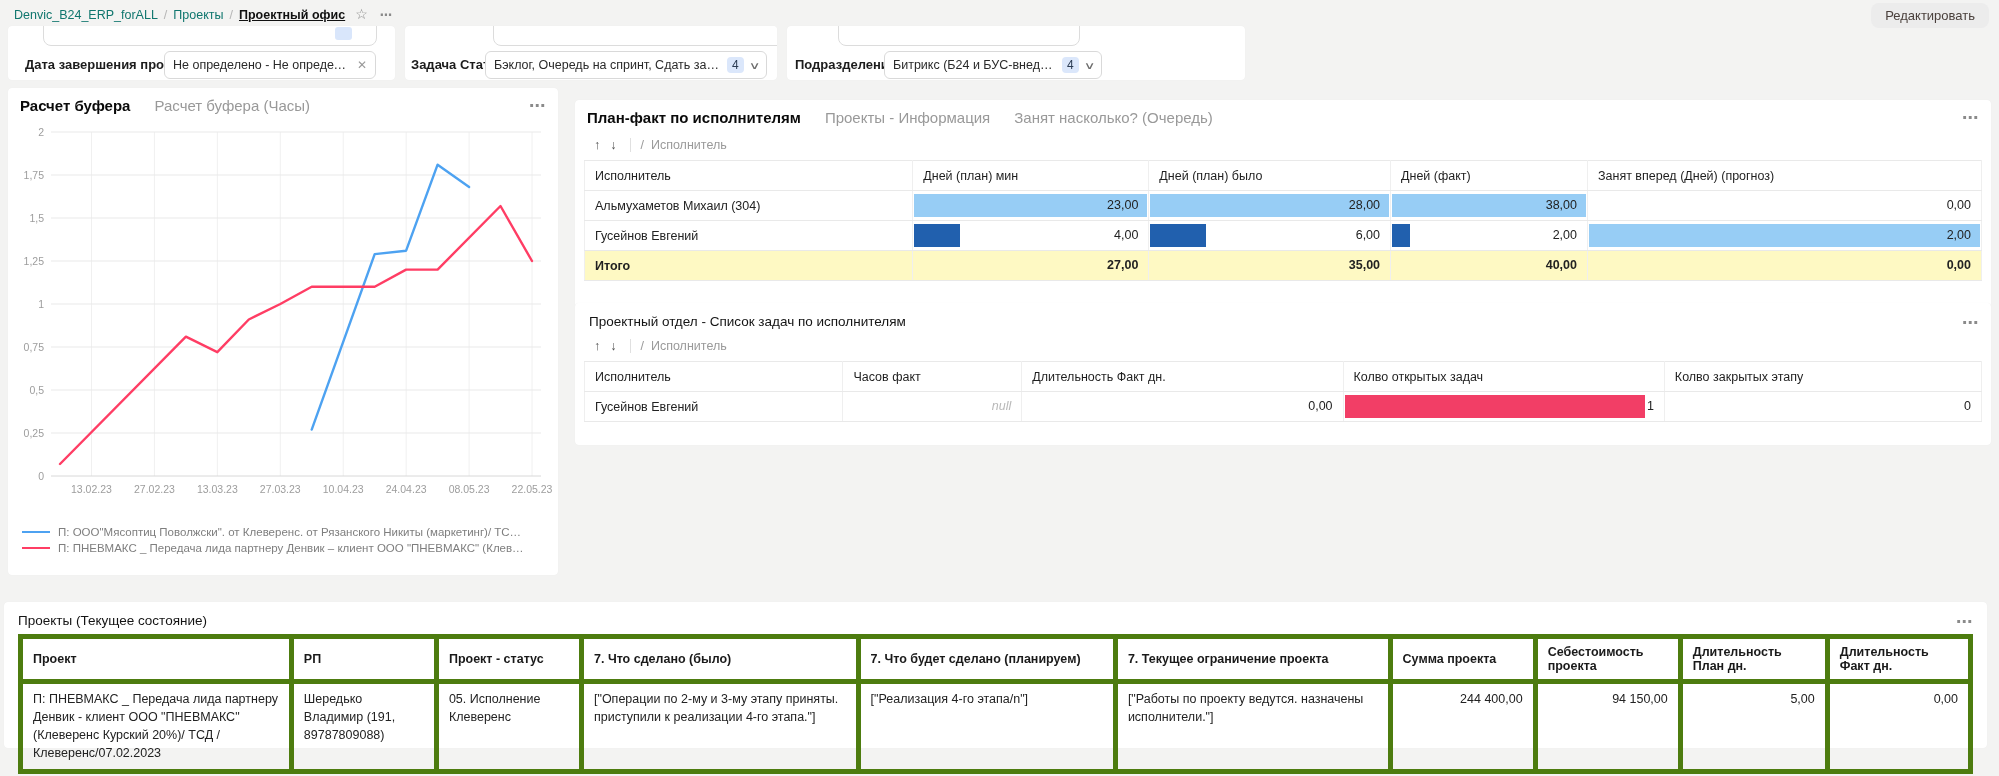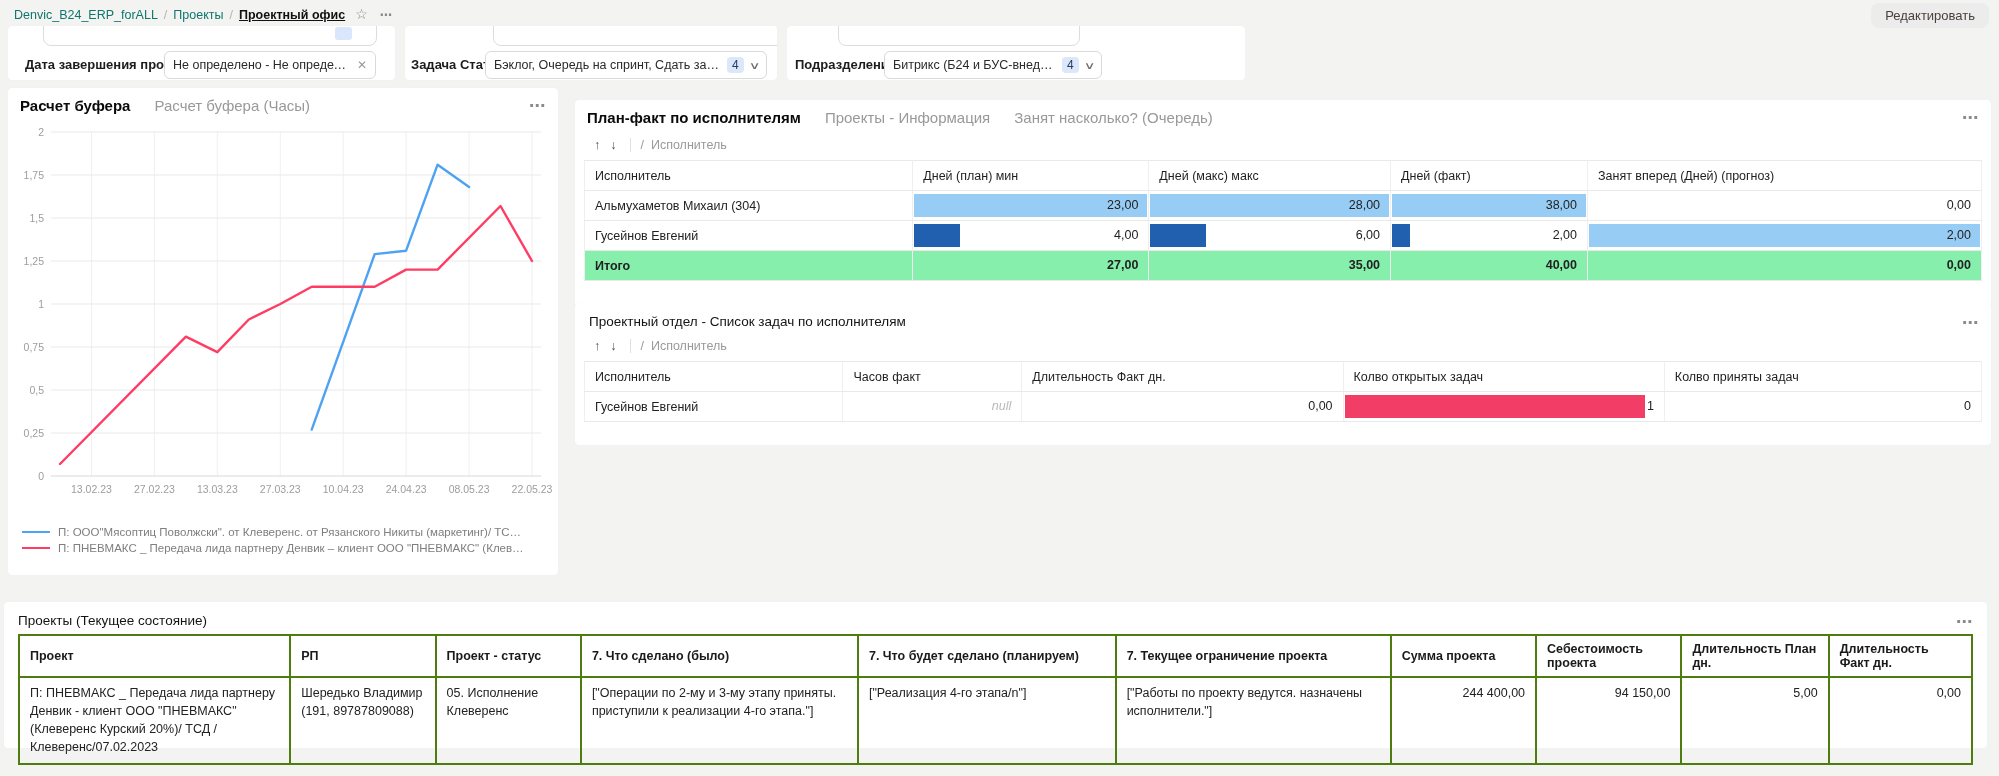--- a/index.html
+++ b/index.html
@@ -41,21 +41,21 @@
   .sort-row { display:flex; align-items:center; padding:8px 0 6px 14px; font-size:12.5px; color:#6e6e6e; }
   .sort-btn { cursor:pointer; color:#555; padding:0 5px; }
   .sort-path { border-left:1px solid #e0e0e0; margin-left:8px; padding-left:10px; color:#9a9a9a; }
   .w-title { font-size:13.5px; color:#141414; padding:11px 14px 2px 14px; }
 
   
   table.dl { border-collapse:collapse; width:100%; font-size:12.5px; table-layout:fixed; }
   table.dl th, table.dl td { border:1px solid #e9e9e9; border-left-color:#efefef; border-right-color:#efefef; padding:5px 10px; text-align:left; vertical-align:middle; overflow:hidden; }
   table.dl th { font-weight:400; color:#1f1f1f; height:30px; cursor:pointer; }
   table.dl td { height:25px; color:#222; }
-  table.dl tr.total td { background:#86efac; font-weight:700; }
+  table.dl tr.total td { background:#fef9c3; font-weight:700; }
   .num { text-align:right !important; }
   .cellwrap { position:relative; height:19px; line-height:19px; }
   .cellbar { position:absolute; left:-9px; top:-2px; bottom:-2px; }
   .cellbar.c-light { background:#97cdf5; }
   .cellbar.c-dark  { background:#2160ae; }
   .cellbar.c-mid   { background:#4c87c6; }
   .cellbar.c-pink  { background:#f23e66; }
   .cellval { position:relative; display:block; text-align:right; }
   .nullval { color:#b9b9b9; font-style:italic; }
 
@@ -68,21 +68,21 @@
 
   
   #chart-box { padding:2px 3px 0 3px; }
   #legend { padding:4px 10px 0 14px; }
   .legend-item { display:flex; align-items:center; margin-bottom:4px; cursor:pointer; }
   .legend-swatch { width:28px; height:0; border-top:2px solid #000; margin-right:8px; flex:none; }
   .legend-label { font-size:11.5px; color:#7e7e7e; white-space:nowrap; overflow:hidden; text-overflow:ellipsis; max-width:470px; }
 
   
   table.proj { border-collapse:collapse; width:100%; font-size:12.5px; table-layout:fixed; }
-  table.proj th, table.proj td { border:2px solid #4d7c0f; padding:6px 10px; text-align:left; vertical-align:top; }
+  table.proj th, table.proj td { border:5px solid #4d7c0f; padding:6px 10px; text-align:left; vertical-align:top; }
   table.proj th { font-weight:700; color:#1a1a1a; height:28px; vertical-align:middle; cursor:pointer; }
   table.proj td { color:#222; line-height:1.45; height:78px; }
 </style>
 </head>
 <body>
 
 <div id="topbar">
   <div id="breadcrumb">
     <span class="bc-item">Denvic_B24_ERP_forALL</span><span class="bc-sep">/</span><span class="bc-item">Проекты</span><span class="bc-sep">/</span><span class="bc-current">Проектный офис</span><span class="star">☆</span><span class="dots">⋯</span>
   </div>
@@ -204,21 +204,21 @@
           <col style="width: 23.5%;">
           <col style="width: 16.9%;">
           <col style="width: 17.3%;">
           <col style="width: 14.1%;">
           <col style="width: 28.2%;">
         </colgroup>
         <thead>
           <tr>
             <th>Исполнитель</th>
             <th>Дней (план) мин</th>
-            <th>Дней (макс) макс</th>
+            <th>Дней (план) было</th>
             <th>Дней (факт)</th>
             <th>Занят вперед (Дней) (прогноз)</th>
           </tr>
         </thead>
         <tbody>
           <tr>
             <td>Альмухаметов Михаил (304)</td>
             <td class="num">
               <div class="cellwrap">
                 <div class="cellbar c-light" style="width: calc(100% + 18px);"></div>
@@ -314,21 +314,21 @@
           <col style="width: 23%;">
           <col style="width: 23%;">
           <col style="width: 22.7%;">
         </colgroup>
         <thead>
           <tr>
             <th>Исполнитель</th>
             <th>Часов факт</th>
             <th>Длительность Факт дн.</th>
             <th>Колво открытых задач</th>
-            <th>Колво приняты задач</th>
+            <th>Колво закрытых этапу</th>
           </tr>
         </thead>
         <tbody>
           <tr>
             <td>Гусейнов Евгений</td>
             <td class="num">
               <div class="cellwrap">
                 <span class="cellval nullval">null</span>
               </div>
             </td>

